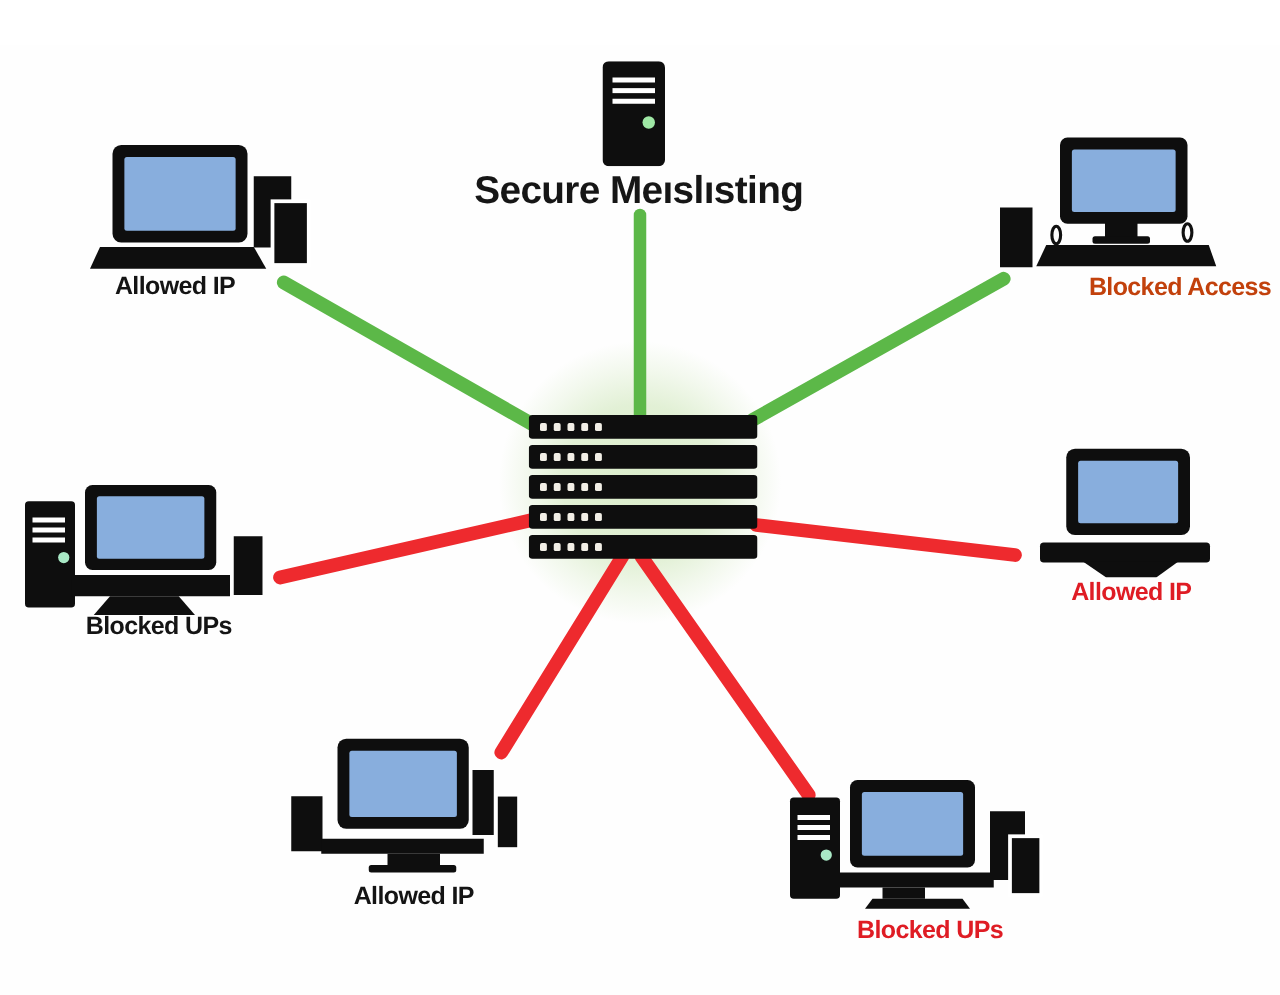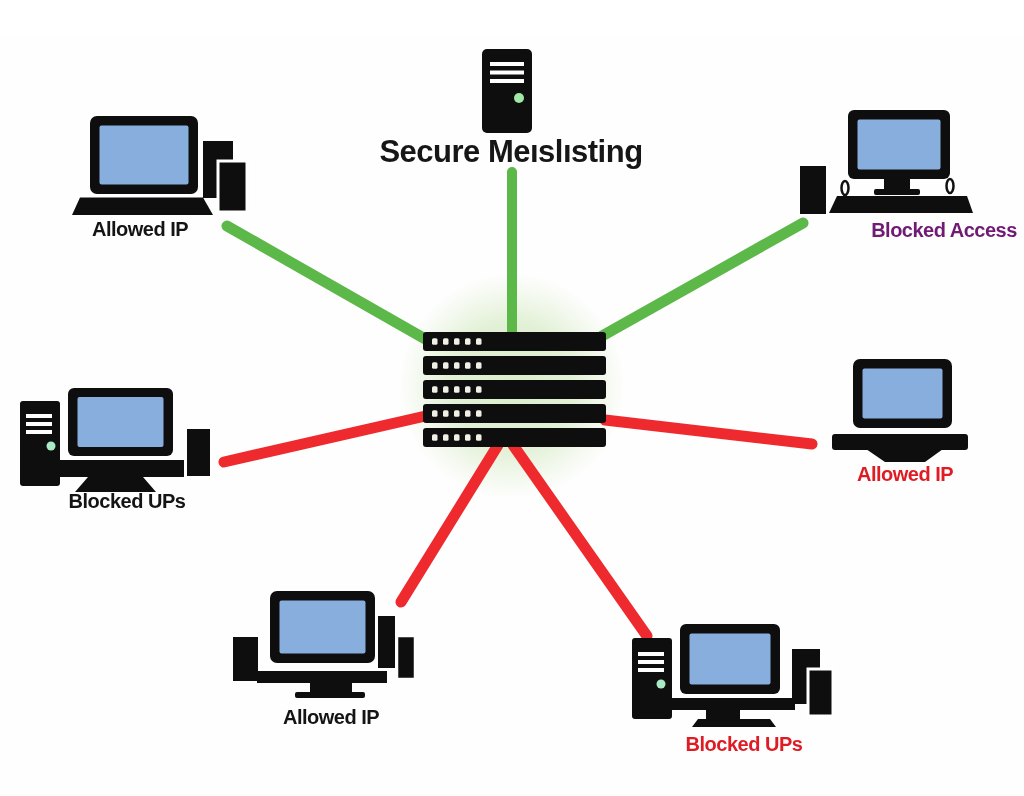--- a/index.html
+++ b/index.html
@@ -110,21 +110,21 @@
   <svg class="icon" style="left:798px;top:68px" width="178" height="110" viewBox="0 0 178 110">
     <rect x="2" y="62" width="26" height="48" style="fill:var(--icon-black)"></rect>
     <rect x="50" y="6" width="102" height="69" rx="6" style="fill:var(--icon-black)"></rect>
     <rect x="59.5" y="15.5" width="83" height="50" rx="2" style="fill:var(--screen-blue)"></rect>
     <rect x="86" y="74" width="26" height="13" style="fill:var(--icon-black)"></rect>
     <rect x="76" y="85" width="46" height="6" rx="2" style="fill:var(--icon-black)"></rect>
     <ellipse cx="47" cy="84" rx="3.5" ry="7" fill="none" stroke="#111" stroke-width="2.5"></ellipse>
     <ellipse cx="152" cy="82" rx="3.5" ry="7" fill="none" stroke="#111" stroke-width="2.5"></ellipse>
     <path d="M39,92 L169,92 L175,109 L31,109 Z" style="fill:var(--icon-black)"></path>
   </svg>
-  <div class="node-label" style="left: 944px; top: 183px; color: #701a75;">Blocked Access</div>
+  <div class="node-label" style="left: 944px; top: 183px; color: #c2410c;">Blocked Access</div>
 
   <svg class="icon" style="left:18px;top:348px" width="194" height="112" viewBox="0 0 194 112">
     <rect x="2" y="17" width="40" height="85" rx="3" style="fill:var(--icon-black)"></rect>
     <rect x="8" y="30" width="26" height="4" fill="#fff"></rect>
     <rect x="8" y="38" width="26" height="4" fill="#fff"></rect>
     <rect x="8" y="46" width="26" height="4" fill="#fff"></rect>
     <circle cx="33" cy="62" r="4.5" style="fill:var(--led-mint)"></circle>
     <rect x="50" y="4" width="105" height="68" rx="6" style="fill:var(--icon-black)"></rect>
     <rect x="59.5" y="13" width="86" height="50" rx="2" style="fill:var(--screen-blue)"></rect>
     <rect x="39" y="76" width="127" height="17" style="fill:var(--icon-black)"></rect>

